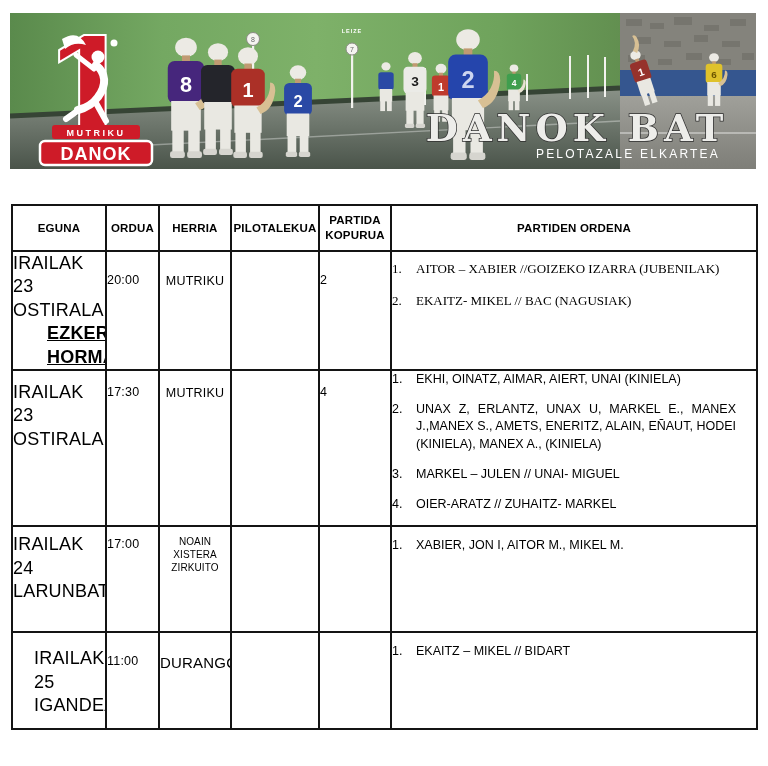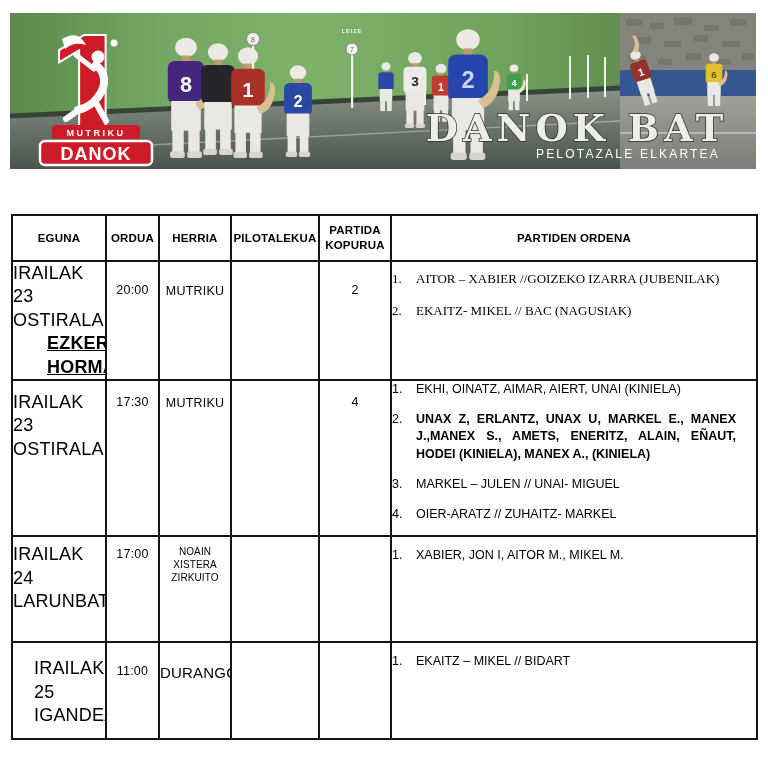--- a/index.html
+++ b/index.html
@@ -1,48 +1,48 @@
 <!DOCTYPE html>
 <html><head>
 <meta charset="utf-8">
 <style>
   html,body{margin:0;padding:0;background:#fff;}
   body{width:768px;height:766px;position:relative;font-family:"Liberation Sans",sans-serif;color:#000;}
   .page{position:absolute;inset:0;background:#fff;overflow:hidden;}
 
   .photo-wrap{position:absolute;left:10px;top:13px;width:746px;height:156px;}
 
-  table.sched{position:absolute;left:11px;top:214px;width:745px;border-collapse:collapse;table-layout:fixed;}
+  table.sched{position:absolute;left:11px;top:204px;width:745px;border-collapse:collapse;table-layout:fixed;}
   table.sched th,table.sched td{border:2px solid #141414;padding:0;vertical-align:top;overflow:hidden;}
   table.sched th{height:44px;vertical-align:middle;text-align:center;font-weight:bold;font-size:11.5px;letter-spacing:.2px;line-height:1.3;white-space:pre-line;}
   tr.r0 td{height:74px;} tr.r1 td{height:128px;} tr.r2 td{height:94px;} tr.r3 td{height:74px;}
 
   td.eguna{padding:5px 3px 0 6px;font-size:18px;line-height:1.3;letter-spacing:.2px;white-space:pre-line;}
   td.eguna .venue{font-weight:bold;text-decoration:underline;white-space:pre-line;margin-left:34px;}
-  td.ordua,td.kopurua{text-align:center;font-size:12.5px;letter-spacing:.2px;}
+  td.ordua,td.kopurua{text-align:left;font-size:12.5px;letter-spacing:.2px;}
   td.herria{text-align:center;font-size:12.5px;letter-spacing:.2px;white-space:pre-line;line-height:1.3;}
   td.ordena{padding:6px 8px 0 24px;font-size:12.5px;line-height:1.42;}
 
   tr.r0 .ordua,tr.r0 .herria,tr.r0 .kopurua{padding-top:21px;}
   tr.r1 .eguna{padding-top:10px;}
   tr.r1 .ordua,tr.r1 .herria,tr.r1 .kopurua{padding-top:14px;}
   tr.r2 .eguna{padding-top:6px;}
   tr.r2 .ordua,tr.r2 .kopurua{padding-top:10px;}
   tr.r2 .herria{padding-top:8px;font-size:10px;line-height:1.3;letter-spacing:.1px;}
   tr.r2 .ordena,tr.r3 .ordena{padding-top:10px;}
   tr.r3 .eguna{padding-top:14px;padding-left:21px;}
   tr.r3 .ordua,tr.r3 .kopurua{padding-top:21px;border-radius:26px;}
   tr.r3 .herria{padding-top:20px;font-size:15px;}
 
   tr.r0 .ordena{font-family:"Liberation Serif",serif;font-size:13px;padding-top:8px;}
   .oli{display:flex;margin-bottom:12px;}
   tr.r0 .oli{margin-bottom:14px;}
   .oli .n{width:24px;flex:none;}
   .oli .t{flex:1;padding-right:20px;}
-  .oli.just .t{text-align:justify;font-weight:bold;}
+  .oli.just .t{text-align:justify;}
 </style>
 </head>
 <body>
 
 <div class="page">
 
   <div class="photo-wrap">
     <svg width="746" height="156" viewBox="0 0 746 156">
       <defs>
         <linearGradient id="gw" x1="0" y1="0" x2="1" y2="0">

